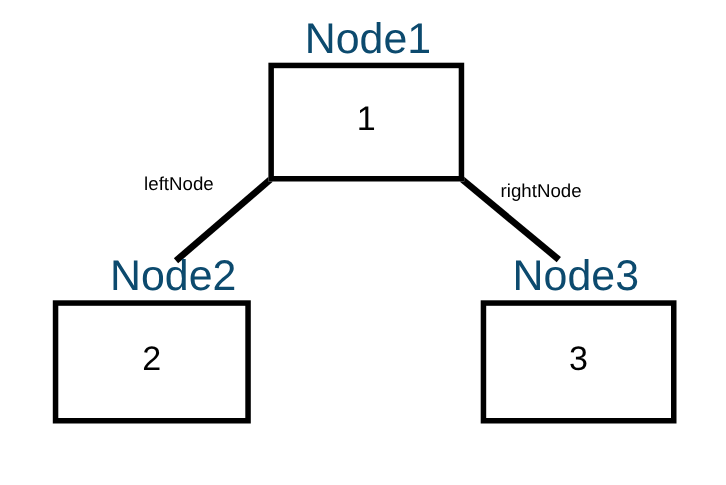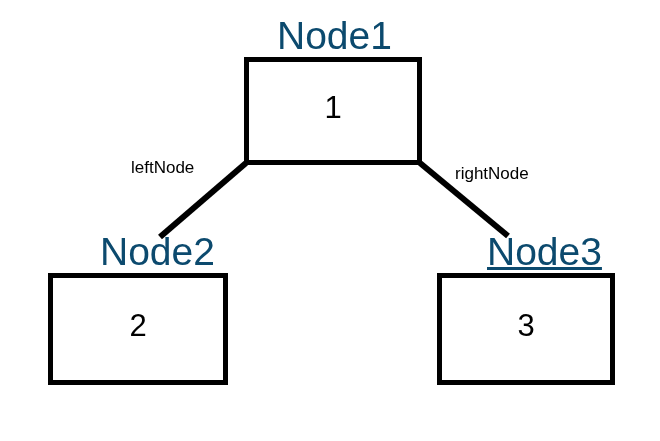--- a/index.html
+++ b/index.html
@@ -58,21 +58,21 @@
     white-space: nowrap;
   }
   
   #node-root-box  { left: 244px; top: 57px;  width: 178px; height: 108px; }
   #node-root-title{ left: 277px; top: 16px; }
   
   #node-left-box  { left: 48px;  top: 273px; width: 180px; height: 112px; }
   #node-left-title{ left: 100px;  top: 232px; }
   
   #node-right-box { left: 437px; top: 273px; width: 178px; height: 112px; }
-  #node-right-title{left: 487px; top: 232px; text-decoration: underline; }
+  #node-right-title{left: 466px; top: 232px; }
   
   #edge-label-left  { left: 131px; top: 159px; }
   #edge-label-right { left: 435px; top: 165px; margin-left: 20px; }
 </style>
 </head>
 <body>
 
 <svg id="diagram-canvas" viewBox="0 0 660 441" xmlns="http://www.w3.org/2000/svg">
   <line x1="246" y1="163" x2="160" y2="237" stroke="#000000" stroke-width="6" stroke-linecap="butt"></line>
   <line x1="420" y1="163" x2="508" y2="236" stroke="#000000" stroke-width="6" stroke-linecap="butt"></line>

